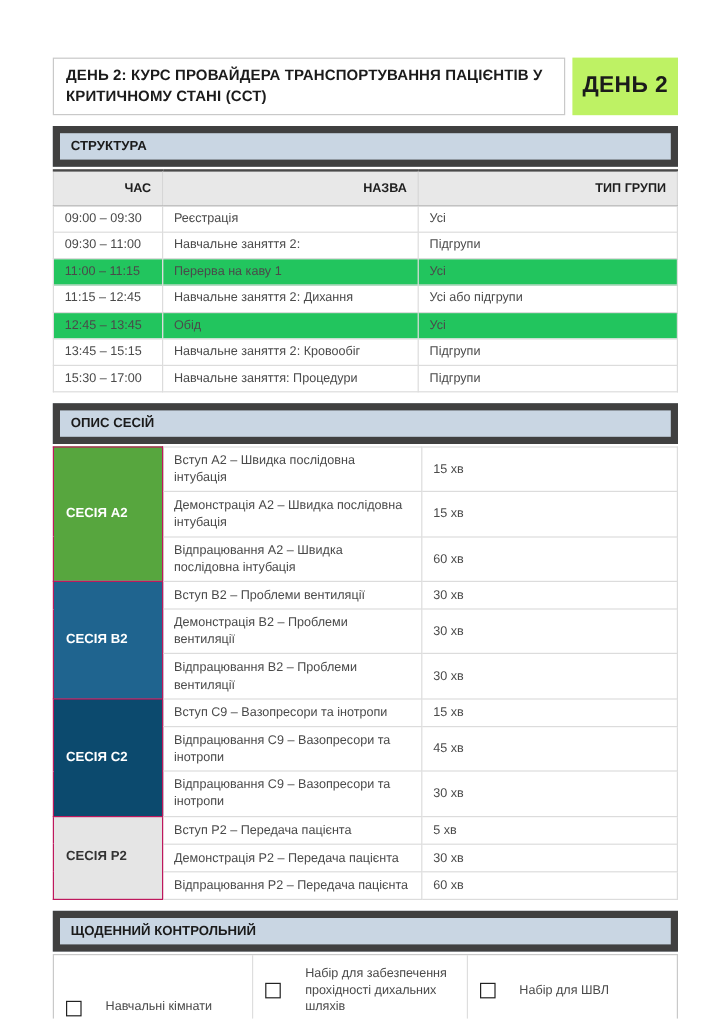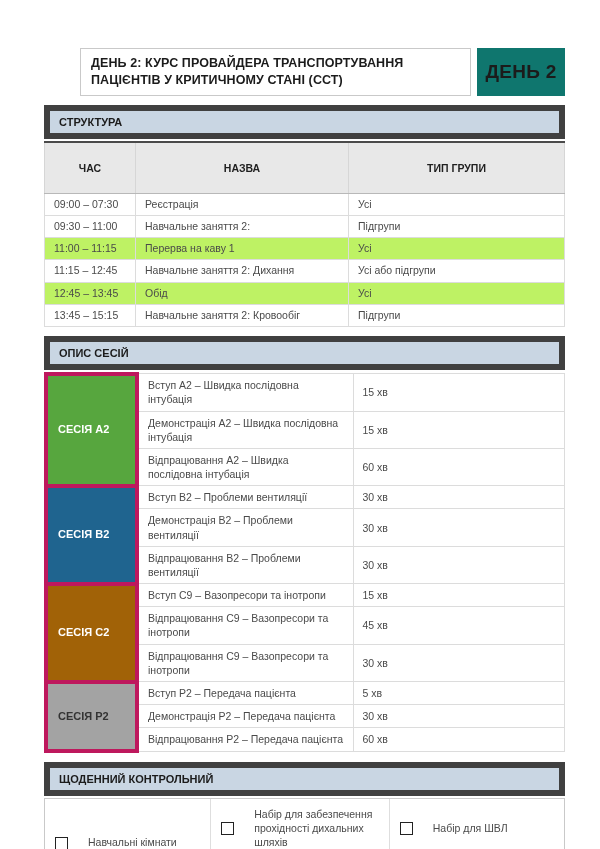--- a/index.html
+++ b/index.html
@@ -21,21 +21,20 @@
   .title-row { display: flex; align-items: stretch; gap: 6px; }
   .title-box {
     flex: 1;
     border: 1px solid #c9c9c9;
     padding: 6px 10px 7px 10px;
     font-size: 12.5px;
     font-weight: bold;
     line-height: 1.32;
     color: #1b1b1b;
     letter-spacing: 0.1px;
-    margin-left: 36px;
   }
   .badge {
     width: 88px;
     display: flex; align-items: center; justify-content: center;
     font-size: 19px; font-weight: bold; color: #1b1b1b;
     letter-spacing: 0.3px;
   }
 
   
   .section-header {
@@ -44,56 +43,56 @@
     padding: 5px 9px;
     font-size: 11px;
     font-weight: bold;
     color: #1b1b1b;
     border: 6px solid #404040;
   }
 
   
   table { width: 100%; border-collapse: collapse; table-layout: fixed; }
   .structure-table th {
-    text-align: center;
+    text-align: right;
     font-size: 10.5px;
     font-weight: bold;
     color: #1f1f1f;
     background: #e8e8e8;
     border-top: 2px solid #4a4a4a;
     border-bottom: 1px solid #b8b8b8;
     border-left: 1px solid #d6d6d6;
     border-right: 1px solid #d6d6d6;
-    padding: 19px 9px;
+    padding: 8px 9px;
   }
   .structure-table td {
     font-size: 10.5px;
     color: #4a4a4a;
     border: 1px solid #dcdcdc;
     padding: 4px 9px;
     line-height: 1.25;
   }
-  .structure-table tr.shaded td { background: #bef264; }
+  .structure-table tr.shaded td { background: #22c55e; }
   .col-time { width: 91px; }
   .col-name { width: 213px; }
   .col-group { width: auto; }
 
   
   .sessions-table td {
     font-size: 10.5px;
     color: #4a4a4a;
     border: 1px solid #dcdcdc;
     padding: 4px 9px;
     line-height: 1.35;
     vertical-align: middle;
   }
   .sessions-table td.session-label {
     font-size: 11px;
     font-weight: bold;
-    border: 4px solid #be185d;
+    border: 1px solid #be185d;
     padding-left: 10px;
   }
   .col-sess { width: 91px; }
   .col-desc { width: 216px; }
   .col-dur  { width: auto; }
 
   
   .checklist {
     border: 1px solid #c9c9c9;
     display: grid;
@@ -122,40 +121,40 @@
   }
 </style>
 </head>
 <body>
 
 <div class="page">
   <div class="content">
 
     <div class="title-row">
       <div class="title-box">ДЕНЬ 2: КУРС ПРОВАЙДЕРА ТРАНСПОРТУВАННЯ ПАЦІЄНТІВ У КРИТИЧНОМУ СТАНІ (ССТ)</div>
-      <div class="badge" id="day-badge" style="background: #0f766e;">ДЕНЬ 2</div>
+      <div class="badge" id="day-badge" style="background: #bef264;">ДЕНЬ 2</div>
     </div>
 
     <div class="section-header" id="structure-header" style="background: rgb(201, 214, 227);">СТРУКТУРА</div>
     <table class="structure-table">
       <colgroup>
           <col class="col-time">
           <col class="col-name">
           <col class="col-group">
         </colgroup>
       <thead>
           <tr id="structure-head">
             <th>ЧАС</th>
             <th>НАЗВА</th>
             <th>ТИП ГРУПИ</th>
           </tr>
         </thead>
       <tbody id="structure-body">
           <tr>
-            <td>09:00 – 07:30</td>
+            <td>09:00 – 09:30</td>
             <td>Реєстрація</td>
             <td>Усі</td>
           </tr>
           <tr>
             <td>09:30 – 11:00</td>
             <td>Навчальне заняття 2:</td>
             <td>Підгрупи</td>
           </tr>
           <tr class="shaded">
             <td>11:00 – 11:15</td>
@@ -168,20 +167,25 @@
             <td>Усі або підгрупи</td>
           </tr>
           <tr class="shaded">
             <td>12:45 – 13:45</td>
             <td>Обід</td>
             <td>Усі</td>
           </tr>
           <tr>
             <td>13:45 – 15:15</td>
             <td>Навчальне заняття 2: Кровообіг</td>
+            <td>Підгрупи</td>
+          </tr>
+          <tr>
+            <td>15:30 – 17:00</td>
+            <td>Навчальне заняття: Процедури</td>
             <td>Підгрупи</td>
           </tr>
         </tbody>
     </table>
 
     <div class="section-header" id="sessions-header" style="background: rgb(201, 214, 227);">ОПИС СЕСІЙ</div>
     <table class="sessions-table">
       <colgroup>
           <col class="col-sess">
           <col class="col-desc">
@@ -208,34 +212,34 @@
           </tr>
           <tr>
             <td>Демонстрація B2 – Проблеми вентиляції</td>
             <td>30 хв</td>
           </tr>
           <tr>
             <td>Відпрацювання B2 – Проблеми вентиляції</td>
             <td>30 хв</td>
           </tr>
           <tr>
-            <td class="session-label" rowspan="3" style="background: #a16207; color: rgb(255, 255, 255);">СЕСІЯ C2</td>
+            <td class="session-label" rowspan="3" style="background: #0c4a6e; color: rgb(255, 255, 255);">СЕСІЯ C2</td>
             <td>Вступ C9 – Вазопресори та інотропи</td>
             <td>15 хв</td>
           </tr>
           <tr>
             <td>Відпрацювання C9 – Вазопресори та інотропи</td>
             <td>45 хв</td>
           </tr>
           <tr>
             <td>Відпрацювання C9 – Вазопресори та інотропи</td>
             <td>30 хв</td>
           </tr>
           <tr>
-            <td class="session-label" rowspan="3" style="background: #a3a3a3; color: rgb(51, 51, 51);">СЕСІЯ P2</td>
+            <td class="session-label" rowspan="3" style="background: #e5e5e5; color: rgb(51, 51, 51);">СЕСІЯ P2</td>
             <td>Вступ P2 – Передача пацієнта</td>
             <td>5 хв</td>
           </tr>
           <tr>
             <td>Демонстрація P2 – Передача пацієнта</td>
             <td>30 хв</td>
           </tr>
           <tr>
             <td>Відпрацювання P2 – Передача пацієнта</td>
             <td>60 хв</td>

